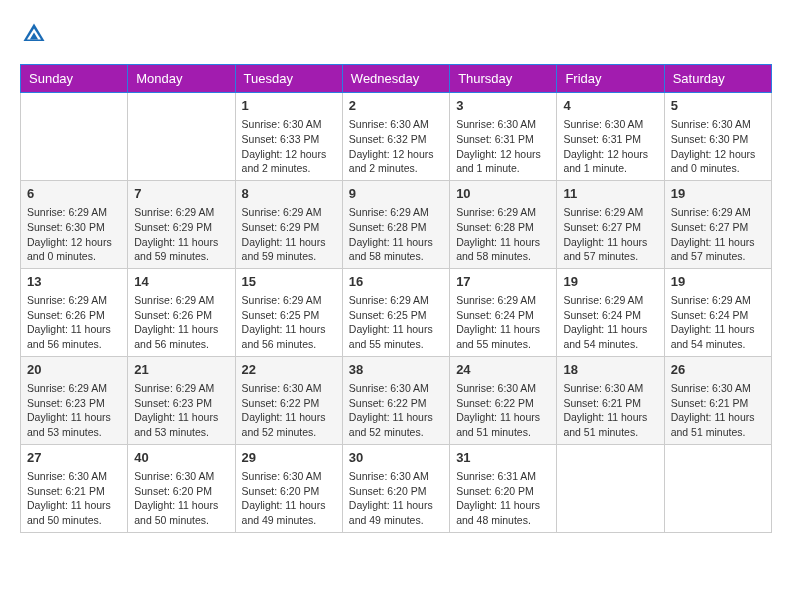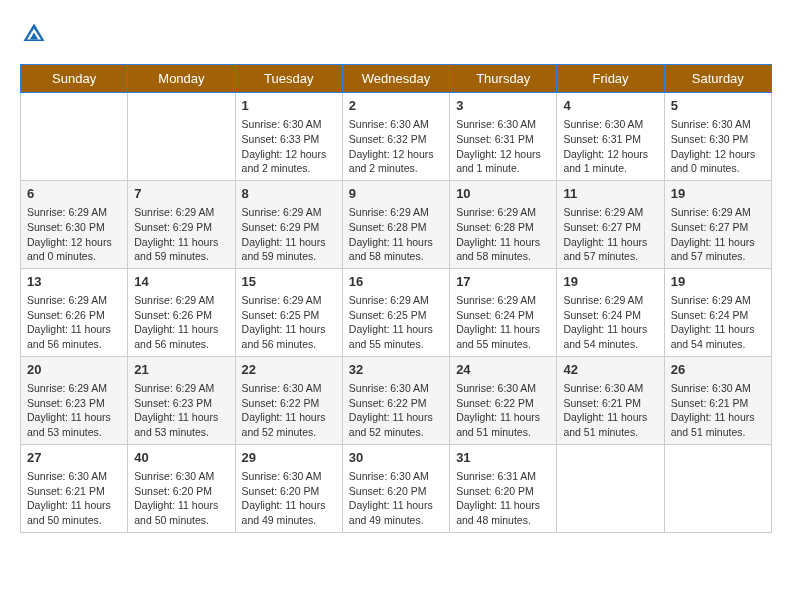--- a/index.html
+++ b/index.html
@@ -43,24 +43,24 @@
     .location {
       font-size: 16px;
       color: #444;
     }
     table {
       width: 100%;
       border-collapse: collapse;
       font-size: 11px;
     }
     thead tr th {
-      background: #a16207;
+      background: #a21caf;
       color: #fff;
       padding: 6px 8px;
-      text-align: center;
+      text-align: left;
       font-size: 13px;
       font-weight: normal;
       border: 1px solid #2a7de1;
     }
     tbody tr td {
       border: 1px solid #ccc;
       vertical-align: top;
       padding: 4px 6px;
       height: 80px;
       width: calc(100% / 7);
@@ -184,27 +184,27 @@
       <tr>
         <td><span class="day-num">20</span>Sunrise: 6:29 AM
 Sunset: 6:23 PM
 Daylight: 11 hours and 53 minutes.</td>
         <td><span class="day-num">21</span>Sunrise: 6:29 AM
 Sunset: 6:23 PM
 Daylight: 11 hours and 53 minutes.</td>
         <td><span class="day-num">22</span>Sunrise: 6:30 AM
 Sunset: 6:22 PM
 Daylight: 11 hours and 52 minutes.</td>
-        <td><span class="day-num">32</span>Sunrise: 6:30 AM
+        <td><span class="day-num">38</span>Sunrise: 6:30 AM
 Sunset: 6:22 PM
 Daylight: 11 hours and 52 minutes.</td>
         <td><span class="day-num">24</span>Sunrise: 6:30 AM
 Sunset: 6:22 PM
 Daylight: 11 hours and 51 minutes.</td>
-        <td><span class="day-num">42</span>Sunrise: 6:30 AM
+        <td><span class="day-num">18</span>Sunrise: 6:30 AM
 Sunset: 6:21 PM
 Daylight: 11 hours and 51 minutes.</td>
         <td><span class="day-num">26</span>Sunrise: 6:30 AM
 Sunset: 6:21 PM
 Daylight: 11 hours and 51 minutes.</td>
       </tr>
       <tr>
         <td><span class="day-num">27</span>Sunrise: 6:30 AM
 Sunset: 6:21 PM
 Daylight: 11 hours and 50 minutes.</td>

